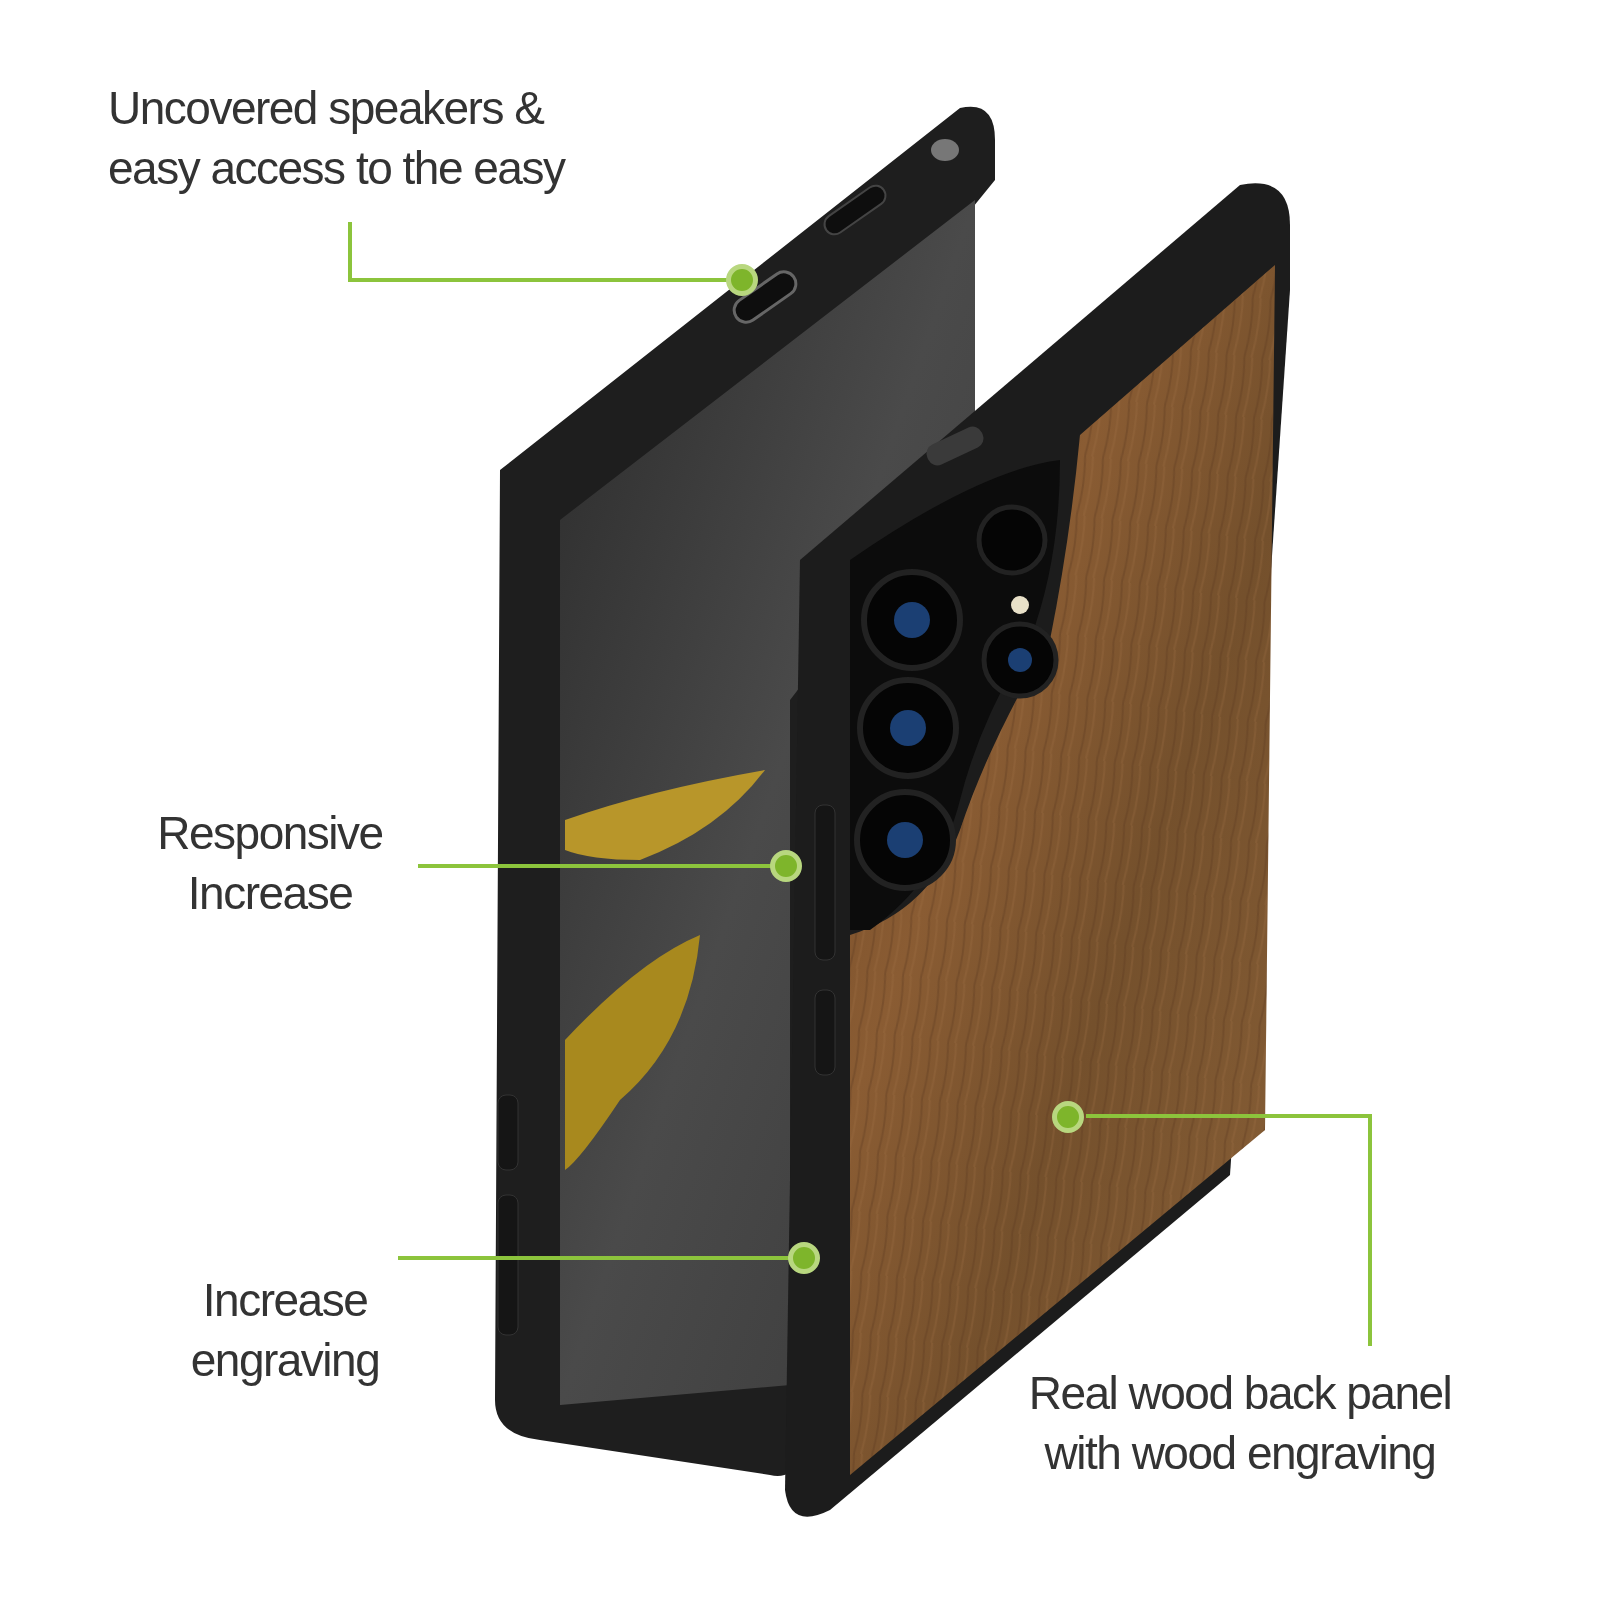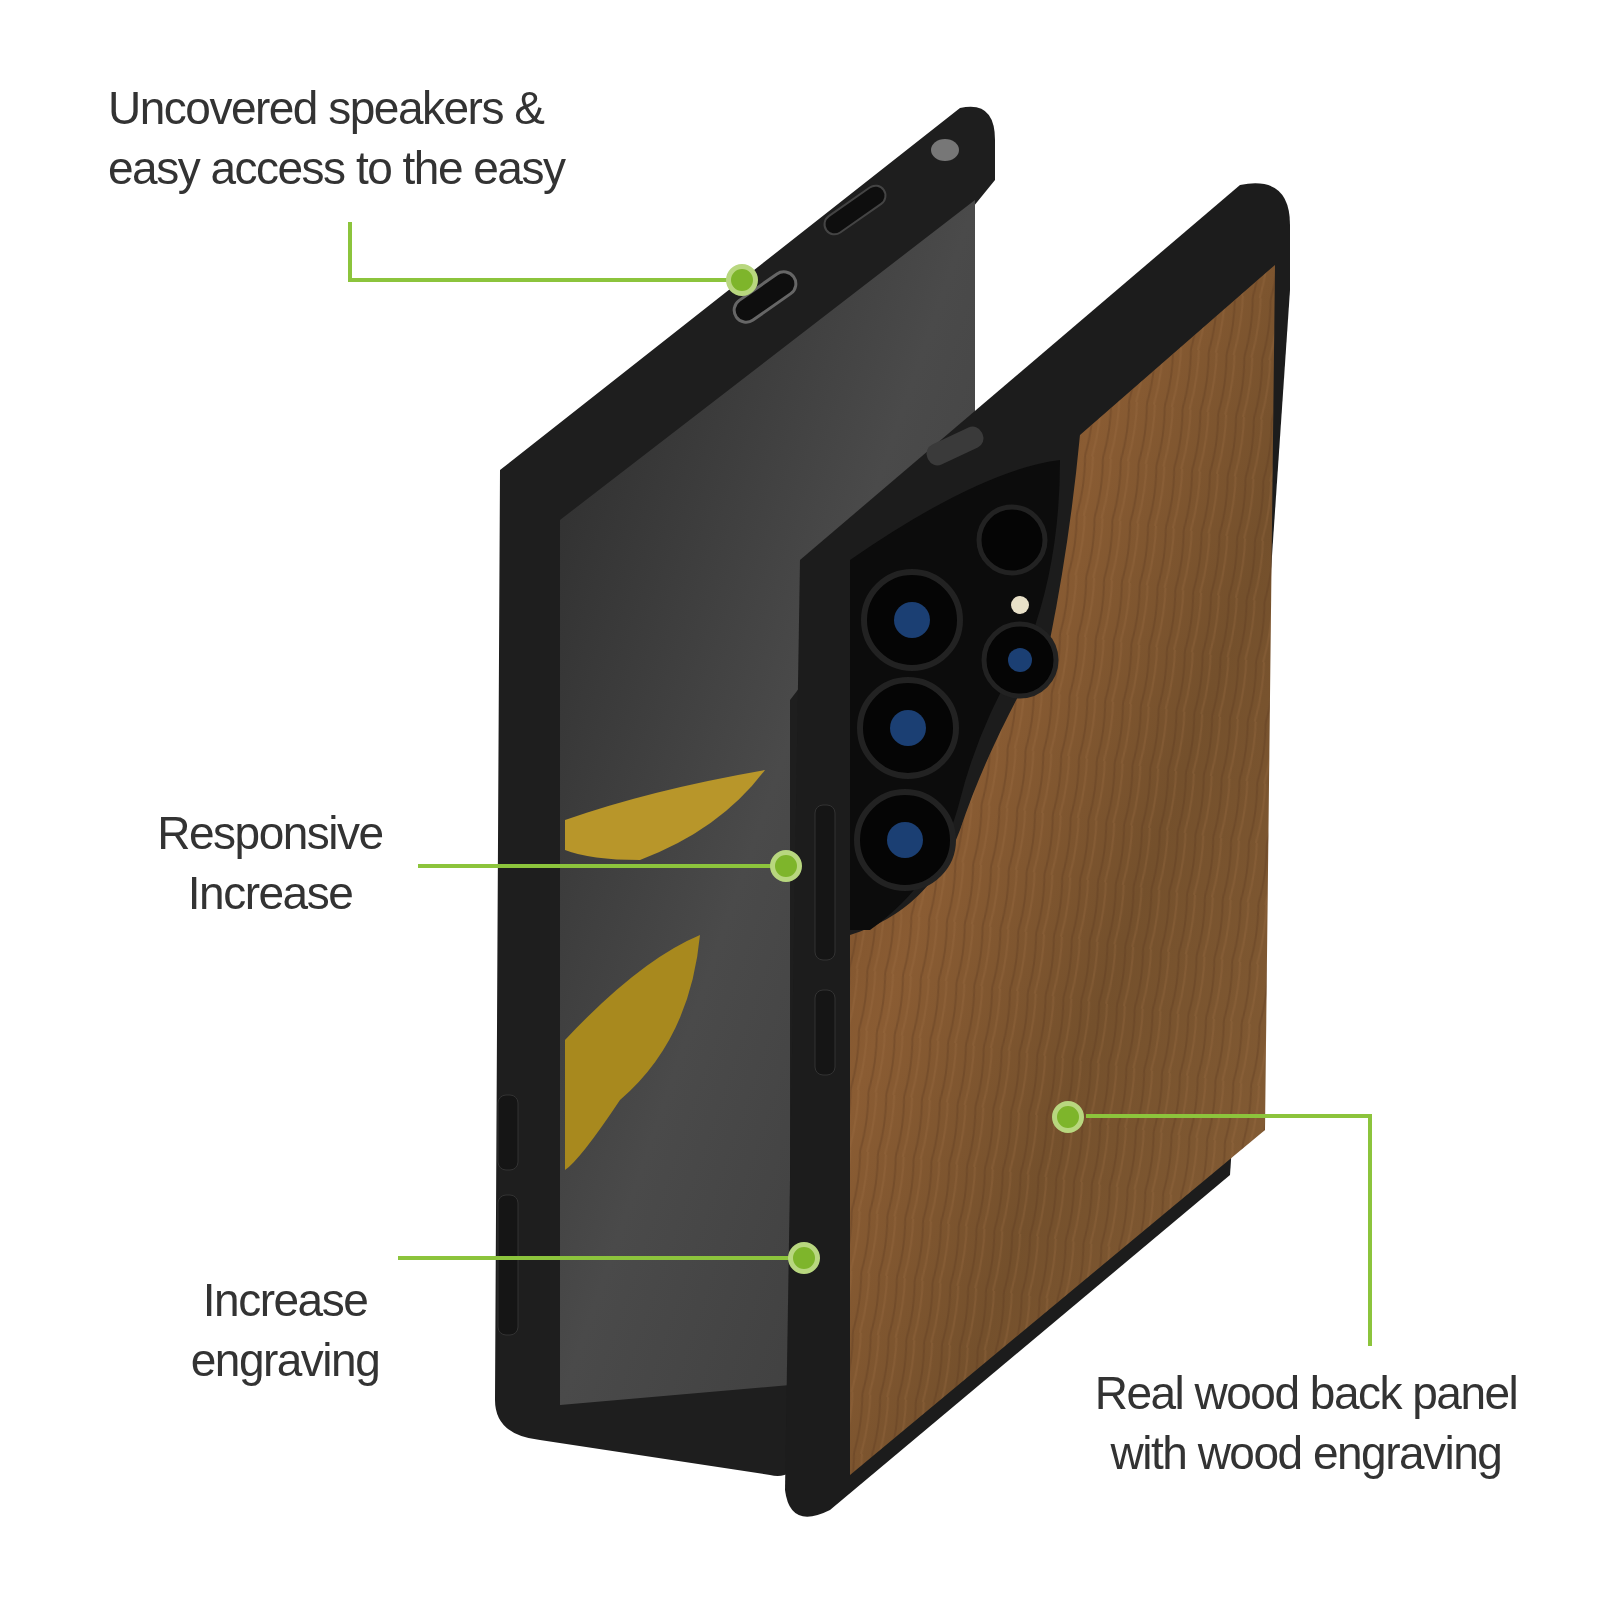--- a/index.html
+++ b/index.html
@@ -92,18 +92,18 @@
   <div class="label center" style="left:140px;top:803px;width:260px;">
     <div>Responsive</div>
     <div>Increase</div>
   </div>
 
   <div class="label center" style="left:180px;top:1270px;width:210px;">
     <div>Increase</div>
     <div>engraving</div>
   </div>
 
-  <div class="label center" style="left:1056px;top:1363px;width:500px;">
+  <div class="label center" style="left:990px;top:1363px;width:500px;">
     <div>Real wood back panel</div>
     <div>with wood engraving</div>
   </div>
 
 </div>
 
 </body></html>

